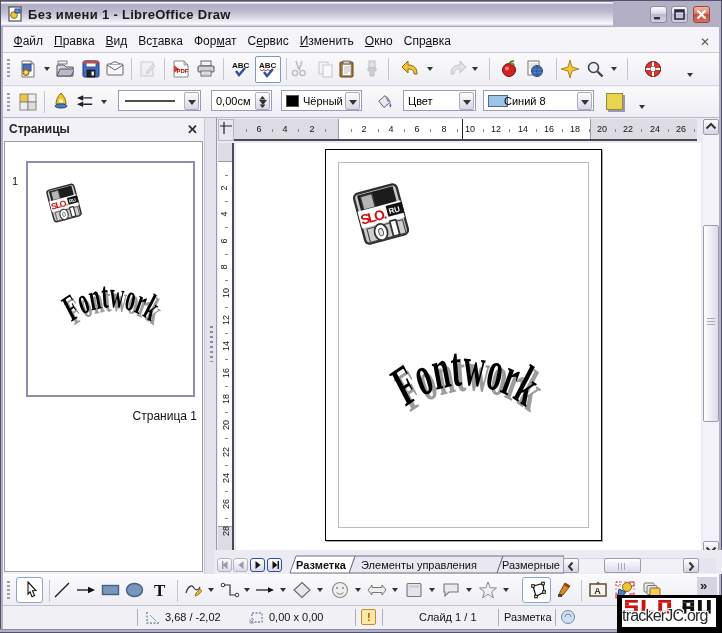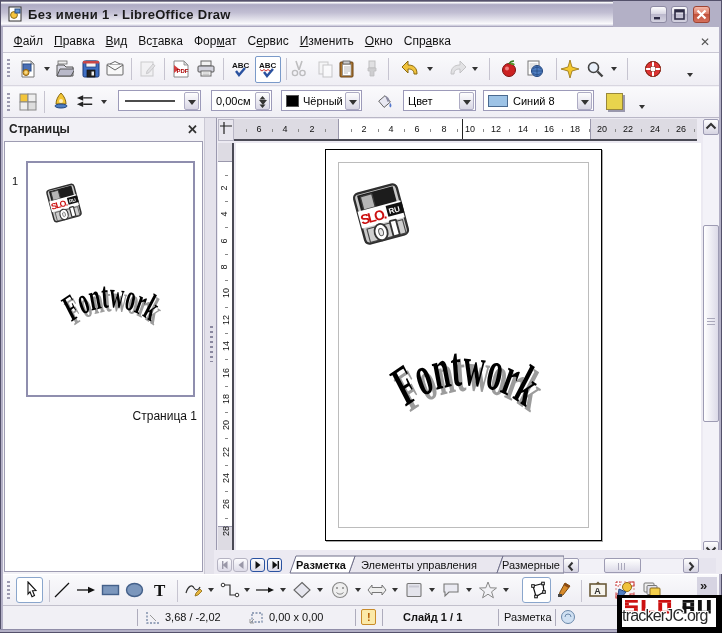--- a/index.html
+++ b/index.html
@@ -258,21 +258,21 @@
       <path d="M3 8 l7 -6 6 7 -7 6 z" fill="#e8e8f2" stroke="#555"></path>
       <path d="M10 2 c3 1 5 3 5 6 l-2 1z" fill="#8a8aa0"></path>
       <path d="M16 10 c1.5 2 1.5 4 0 5 c-1.5 -1 -1.5 -3 0 -5z" fill="#5577cc"></path>
     </svg>
 <div class="combo" style="left:400px;width:73px;">
       <span style="position:absolute;left:4px;top:4px;font-size:11px;">Цвет</span>
       <div class="btn"></div>
     </div>
 <div class="combo" style="left:480px;width:111px;">
       <div class="abs" style="left:4px;top:4px;width:20px;height:12px;background:#9dc3e6;border:1px solid #4a6a90;"></div>
-      <span style="position:absolute;left:29px;top:4px;font-size:11px;">Синий 8</span>
+      <span style="position:absolute;left:20px;top:4px;font-size:11px;">Синий 8</span>
       <div class="btn"></div>
     </div>
 <div class="abs" style="left:603px;top:6px;width:17px;height:17px;background:#e8d44d;border:1px solid #99883a;box-shadow:2px 2px 0 #9a98ad;"></div>
 <div class="dd" style="left:636px;top:18px;"></div>
 </div>
 <div id="mainarea">
   <div id="panel">
     <div id="panel-h">Страницы<span id="panel-x">✕</span></div>
     <div id="panel-c">
       <span id="pagenum1">1</span>
@@ -671,21 +671,21 @@
   <svg class="abs" style="left:246px;top:5px;" width="15" height="13" viewBox="0 0 15 13">
       <rect x="3" y="2" width="10" height="9" fill="none" stroke="#7b8ba8" stroke-width="1.3" stroke-dasharray="2 1.5"></rect>
       <path d="M1 12 l4 -4 M1 8 v4 h4" stroke="#999" stroke-width="1" fill="none"></path>
     </svg>
   <span class="abs" style="left:266px;top:5px;">0,00 x 0,00</span>
   <div class="ssep" style="left:352px;"></div>
   <div class="abs" style="left:358px;top:3px;width:15px;height:16px;border:1px solid #c98b2a;border-radius:2px;background:#fbe9a8;">
       <span style="position:absolute;left:5px;top:1px;font-size:11px;font-weight:bold;color:#b25900;">!</span>
     </div>
   <div class="ssep" style="left:379px;"></div>
-  <span class="abs" style="left:400px;top:5px;font-weight:bold;">Слайд 1 / 1</span>
+  <span class="abs" style="left:416px;top:5px;">Слайд 1 / 1</span>
   <div class="ssep" style="left:495px;"></div>
   <span class="abs" style="left:501px;top:5px;">Разметка</span>
   <div class="ssep" style="left:552px;"></div>
   <svg class="abs" style="left:557px;top:3px;" width="16" height="16" viewBox="0 0 16 16">
       <circle cx="8" cy="8" r="6.5" fill="#cfe0f2" stroke="#6a88aa"></circle>
       <path d="M5 8 a3 3 0 0 1 6 0" fill="none" stroke="#6a88aa"></path>
     </svg>
 </div>
 <div id="bborder"></div>
 <div id="watermark">

